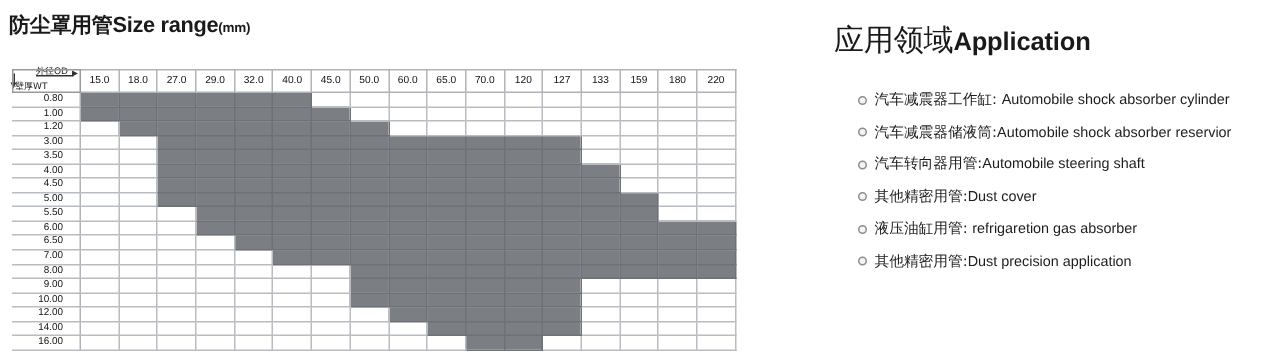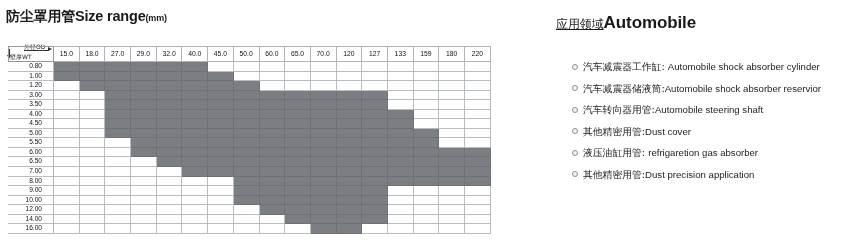--- a/index.html
+++ b/index.html
@@ -168,22 +168,21 @@
     position: absolute;
     left: 0;
     top: 13px;
     font-size: 16.5px;
     white-space: nowrap;
     letter-spacing: -0.1px;
   }
   .app-title .cn {
     font-family: "DejaVu Sans", sans-serif;
     font-weight: normal;
-    font-size: 12px;
-    text-decoration: underline;
+    font-size: 20px;
   }
   .app-title .en {
     font-weight: bold;
     font-size: 17px;
   }
   ul.app-list {
     position: absolute;
     left: 0;
     top: 40px;
     margin: 16px;
@@ -623,21 +622,21 @@
             <td class="cell"></td>
             <td class="cell"></td>
           </tr>
         </tbody>
     </table>
 
   </div>
 
   <div class="right-panel">
     <div class="app-title">
-      <span class="cn">应用领域</span><span class="en">Automobile</span>
+      <span class="cn">应用领域</span><span class="en">Application</span>
     </div>
     <ul class="app-list">
         <li><span class="bullet"></span><span class="cn">汽车减震器工作缸: </span><span class="en">Automobile shock absorber cylinder</span></li>
         <li><span class="bullet"></span><span class="cn">汽车减震器储液筒:</span><span class="en">Automobile shock absorber reservior</span></li>
         <li><span class="bullet"></span><span class="cn">汽车转向器用管:</span><span class="en">Automobile steering shaft</span></li>
         <li><span class="bullet"></span><span class="cn">其他精密用管:</span><span class="en">Dust cover</span></li>
         <li><span class="bullet"></span><span class="cn">液压油缸用管: </span><span class="en">refrigaretion gas absorber</span></li>
         <li><span class="bullet"></span><span class="cn">其他精密用管:</span><span class="en">Dust precision application</span></li>
       </ul>
   </div>

